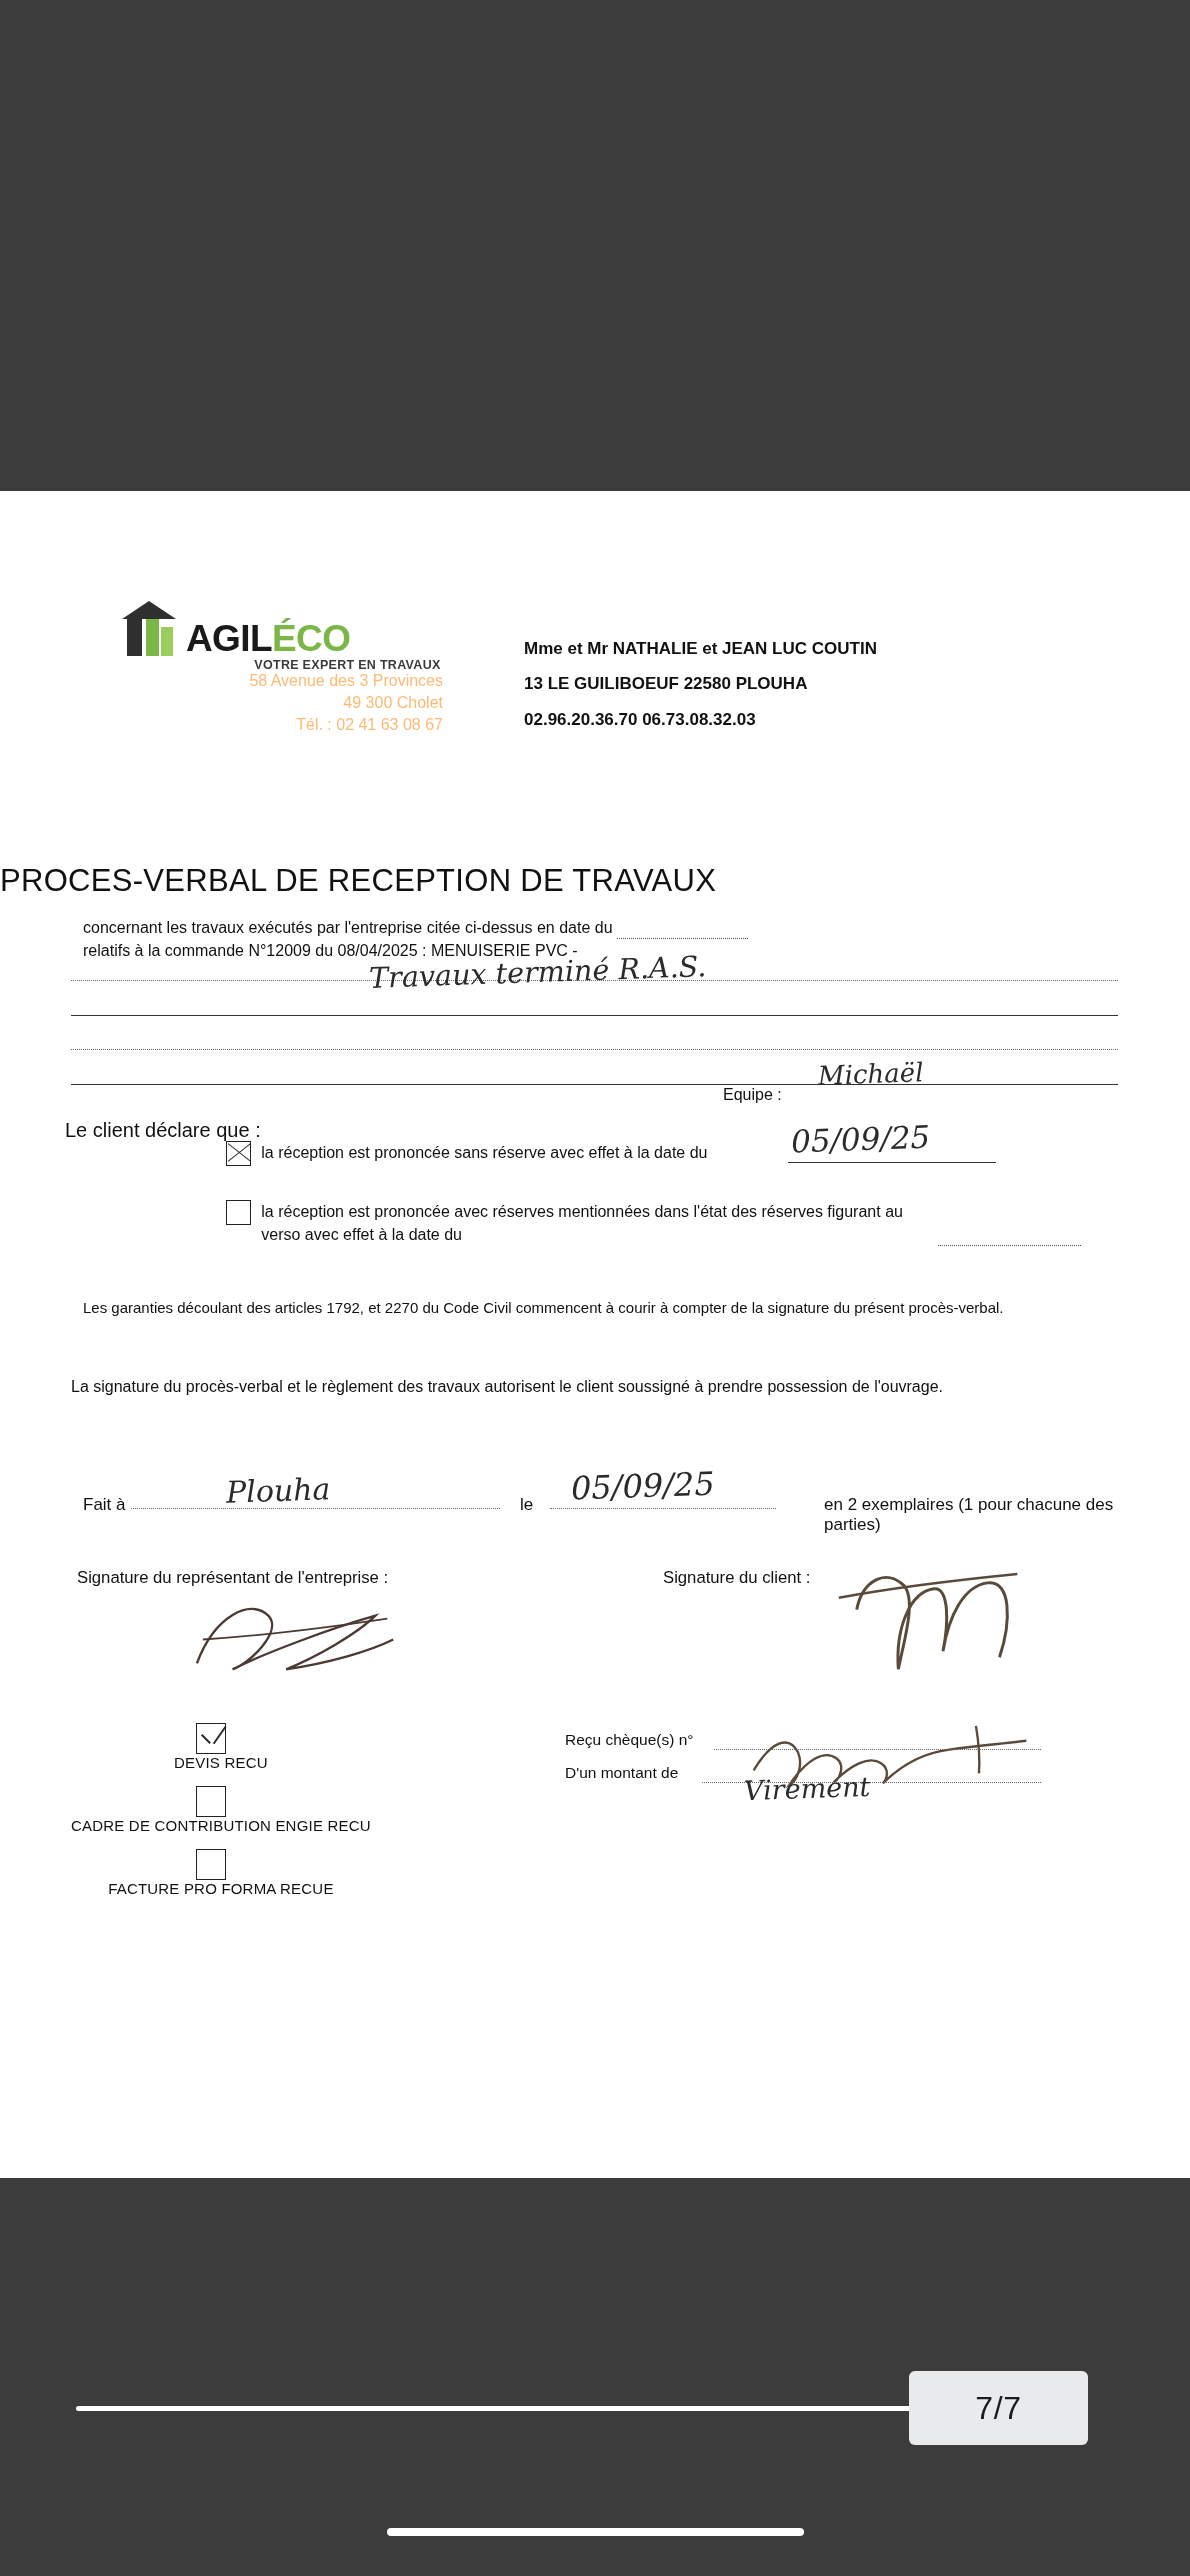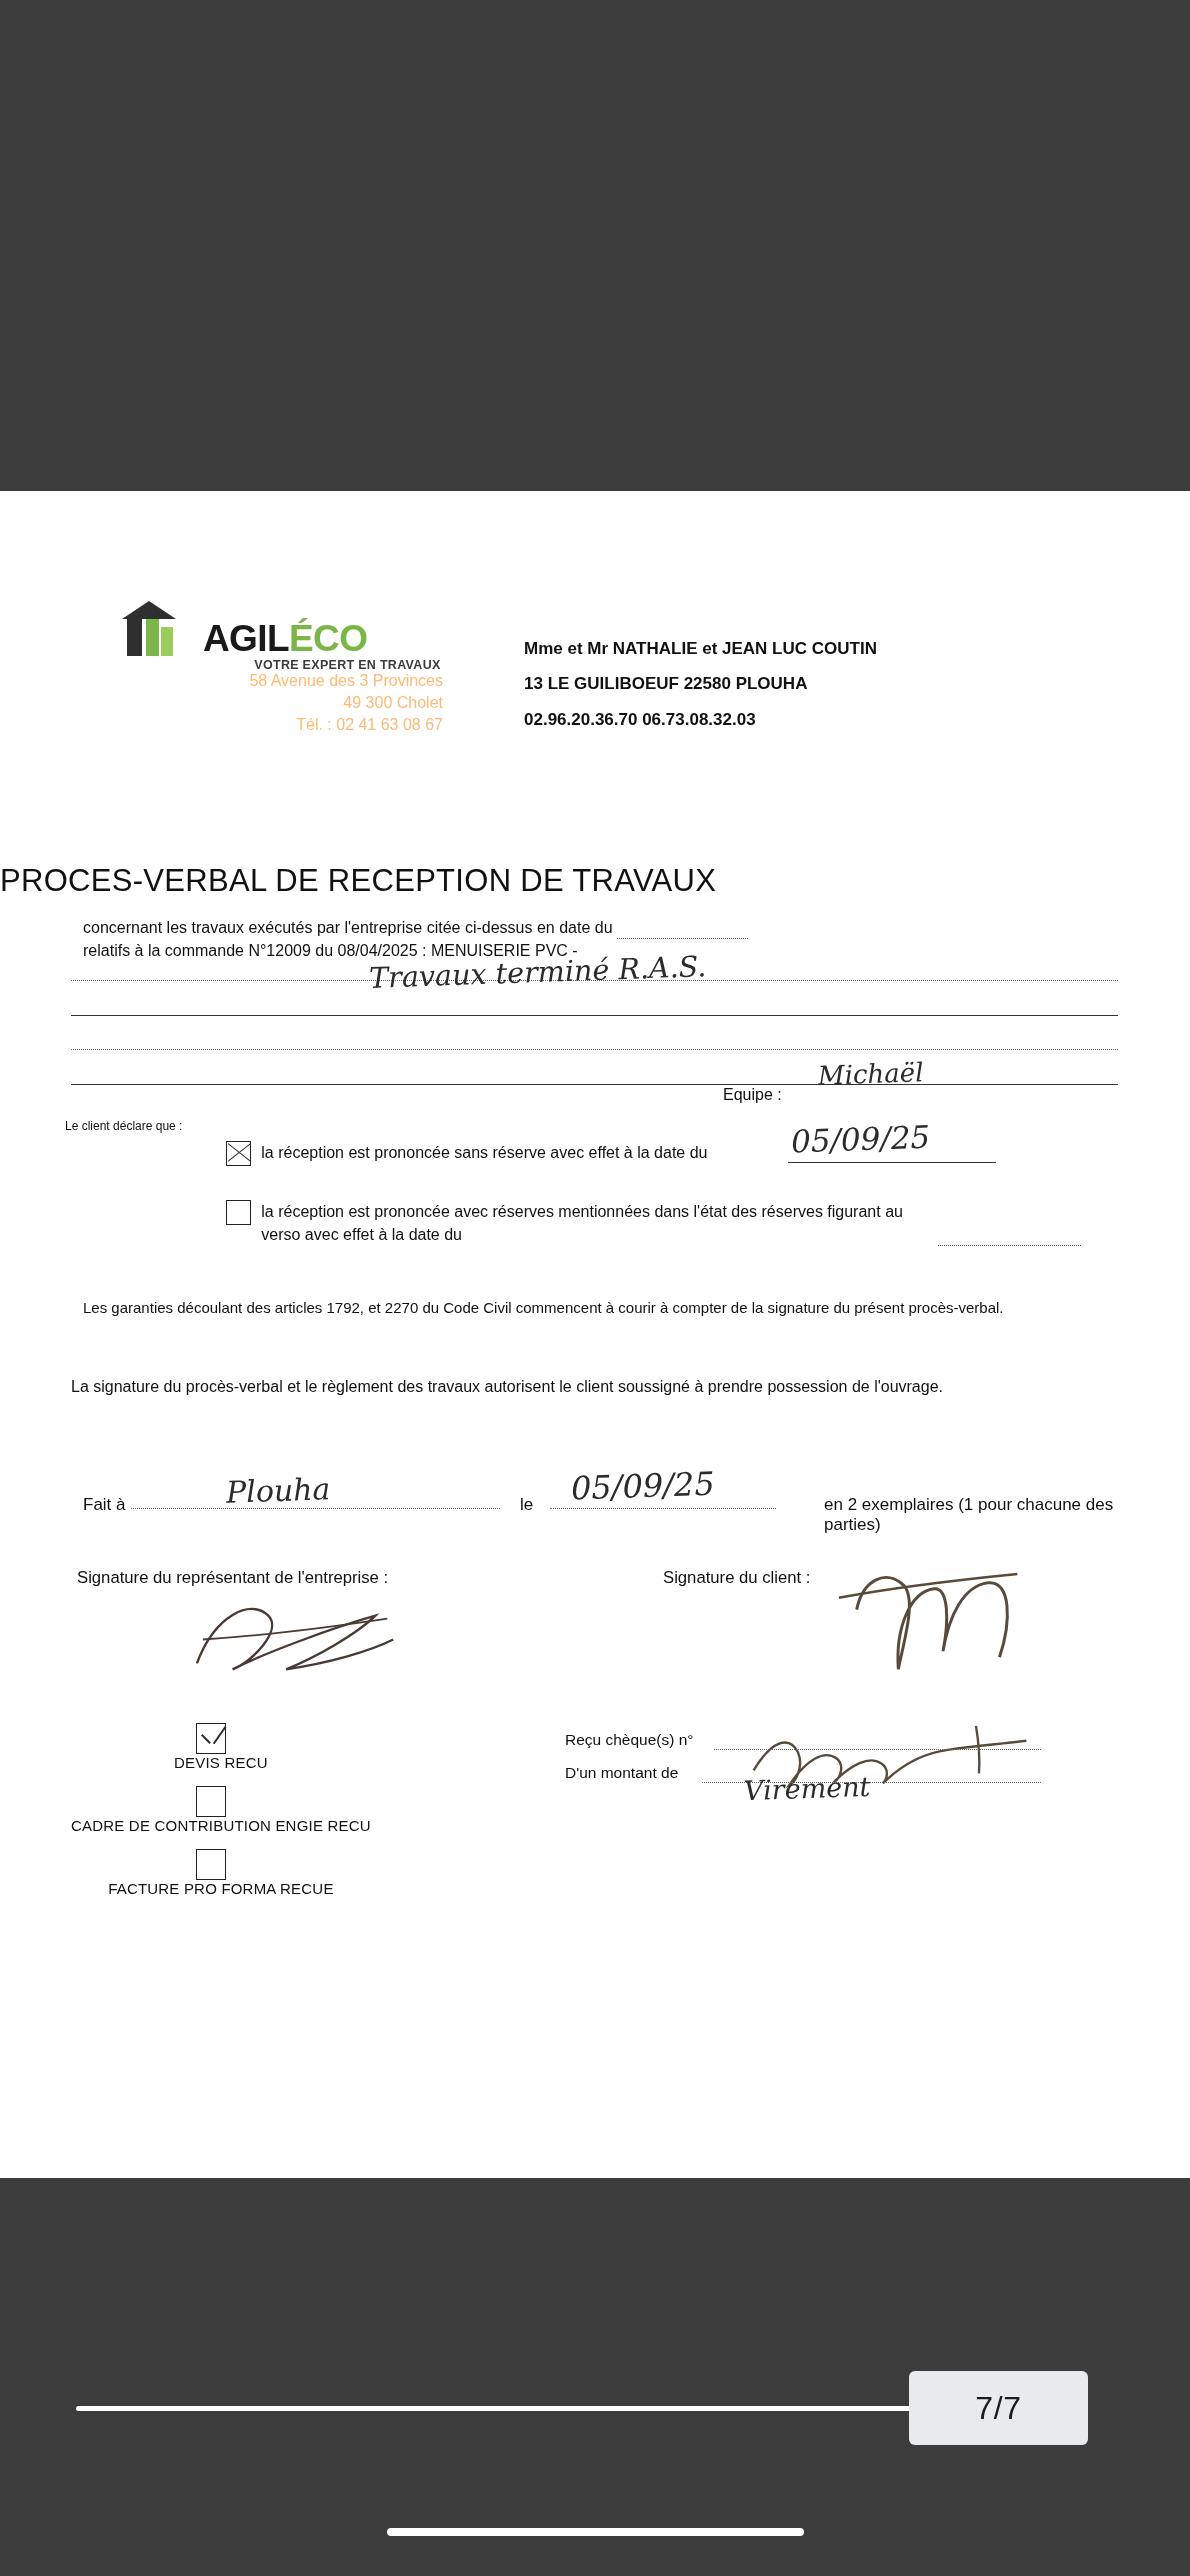--- a/index.html
+++ b/index.html
@@ -86,21 +86,21 @@
   
   .logo-wrap {
     position: absolute;
     left: 122px;
     top: 110px;
     width: 321px;
   }
   .logo-row {
     display: flex;
     align-items: flex-end;
-    gap: 26px;
+    gap: 9px;
   }
   .logo-mark {
     position: relative;
     width: 55px;
     height: 55px;
   }
   .logo-mark .roof {
     position: absolute;
     left: 0; top: 0;
     width: 0; height: 0;
@@ -251,21 +251,21 @@
     position: absolute;
     left: 818px;
     top: 568px;
     font-size: 26px;
   }
 
   .client-declare {
     position: absolute;
     left: 65px;
     top: 628px;
-    font-size: 12px;
+    font-size: 20px;
   }
 
   
   .cbrow1 {
     position: absolute;
     left: 226px;
     top: 650px;
     width: 863px;
   }
   .cbrow2 {

